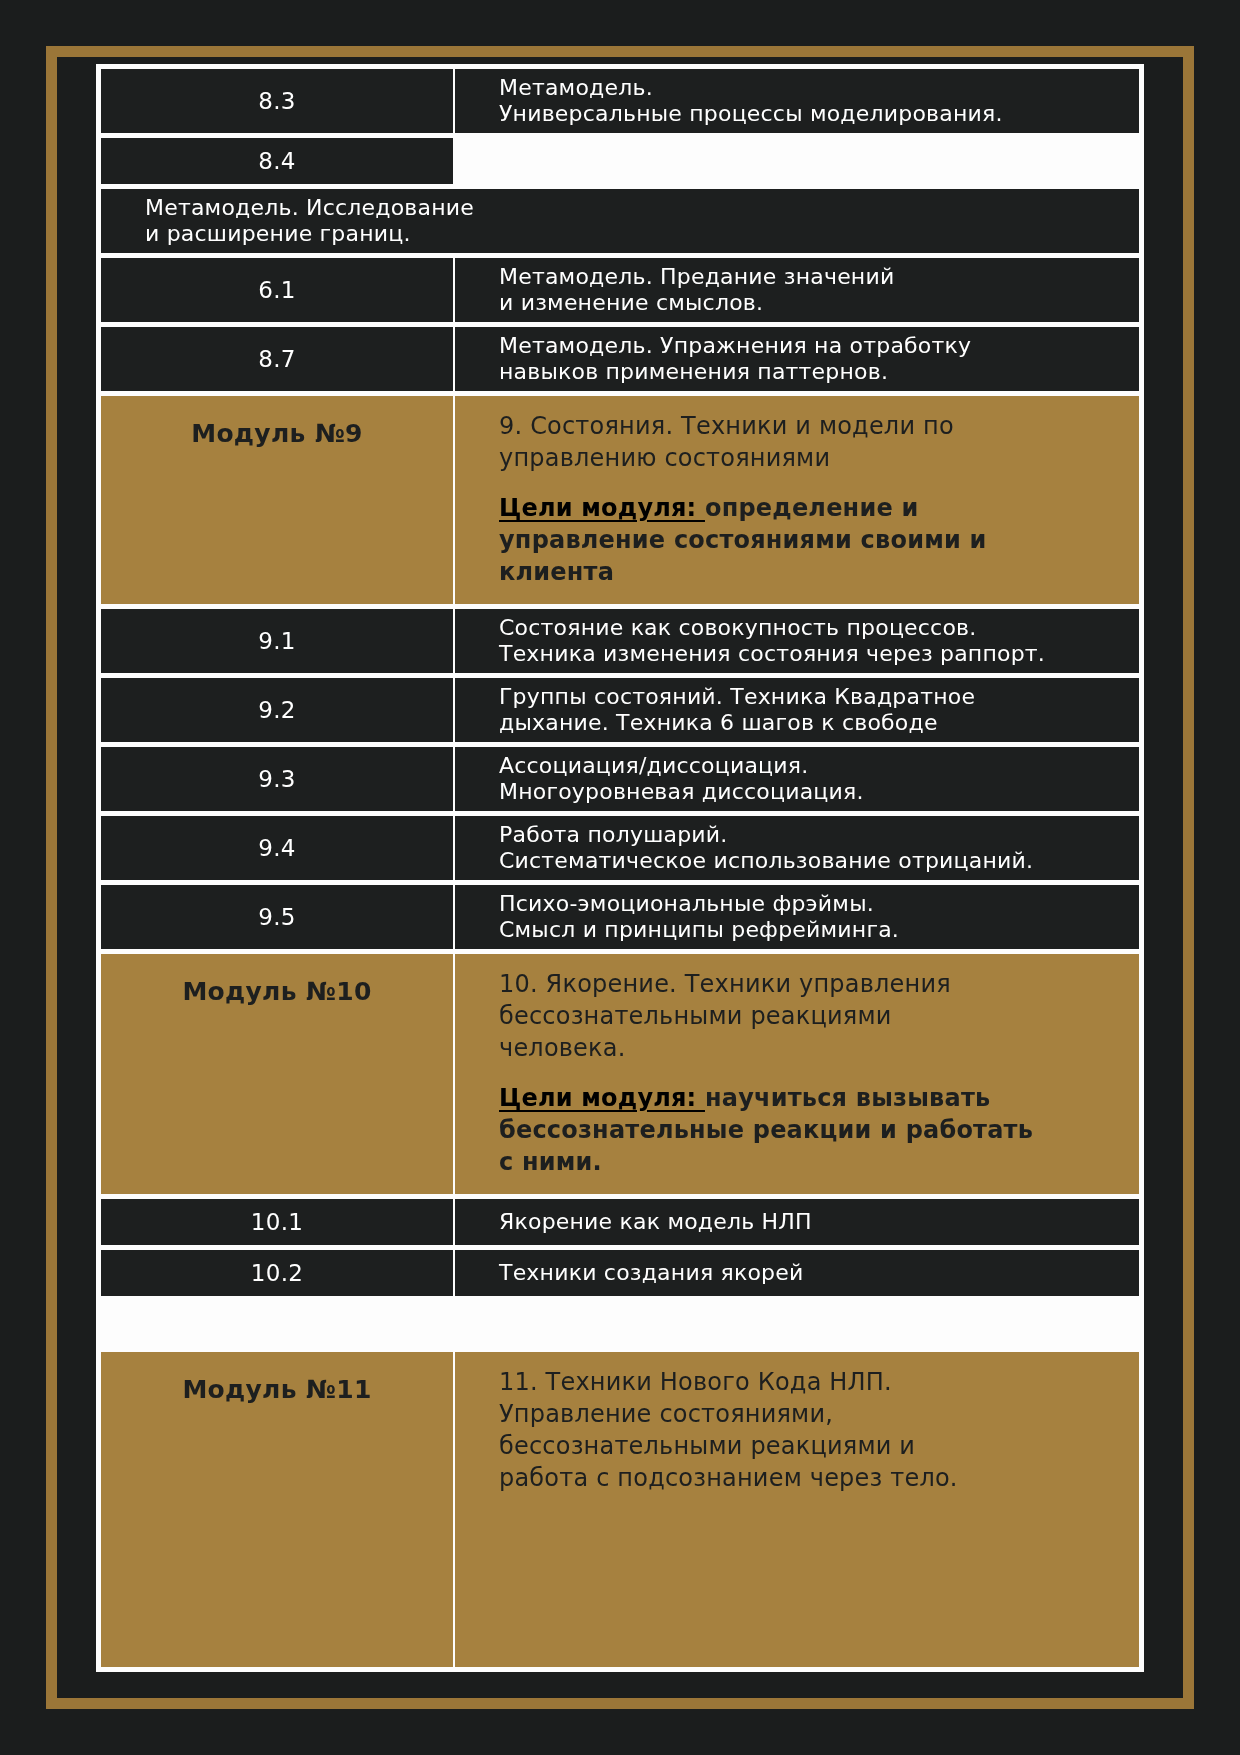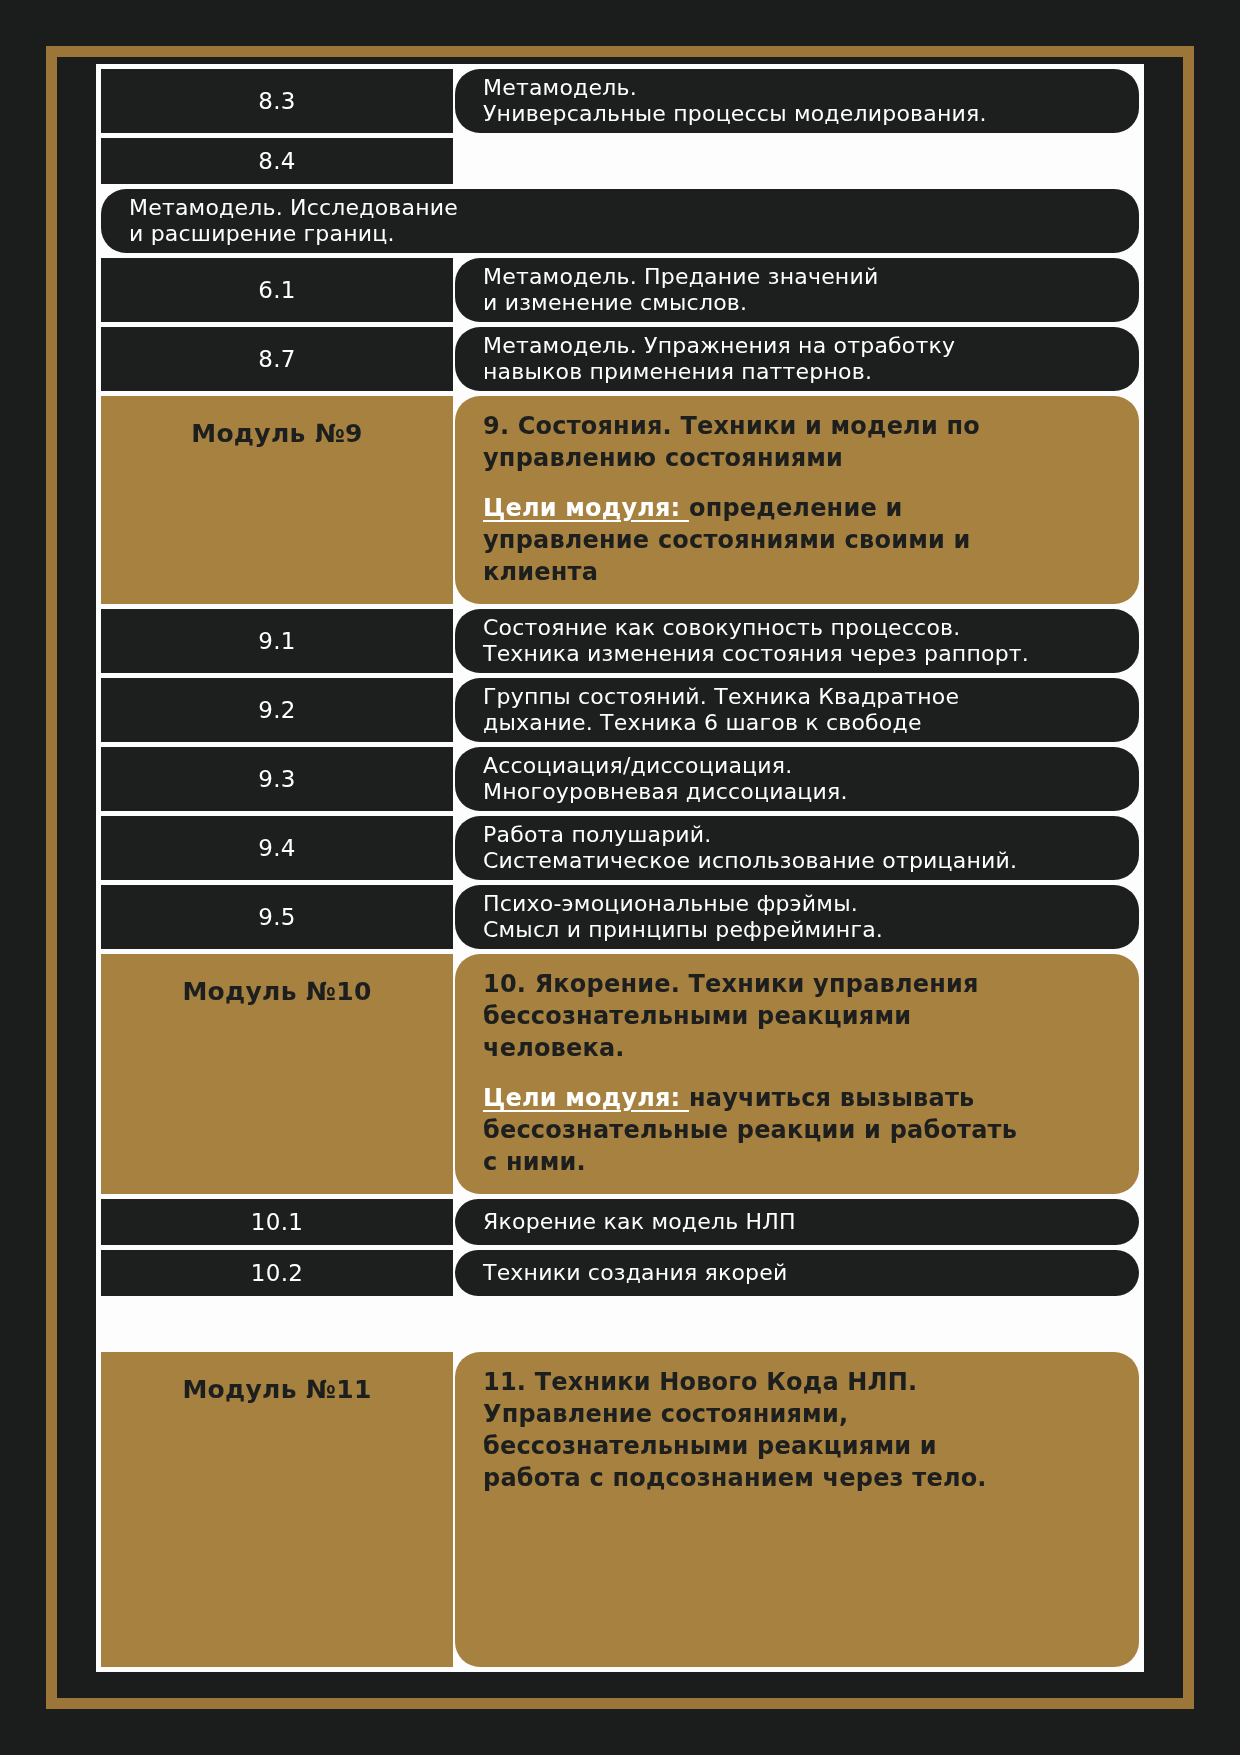--- a/index.html
+++ b/index.html
@@ -35,60 +35,59 @@
     justify-content: center;
     color: #ffffff;
     font-size: 23px;
     letter-spacing: 0.3px;
   }
   .desc-cell {
     flex: 1;
     display: flex;
     flex-direction: column;
     justify-content: center;
-    padding: 6px 18px 6px 28px;
+    padding: 6px 18px 6px 44px;
     color: #ffffff;
     font-size: 22px;
     line-height: 26px;
-    border-radius: 25px;
   }
   .item-row { min-height: 46px; }
   .desc-text { white-space: pre-line; letter-spacing: 0.2px; }
   .module-row .cell { background: #a6813f; }
   .module-row .num-cell {
     align-items: flex-start;
     padding-top: 23px;
     font-weight: bold;
     font-size: 25px;
     color: #1d1f1f;
   }
   .module-row .desc-cell {
     justify-content: flex-start;
     padding-top: 14px;
     padding-bottom: 16px;
   }
   .m-title {
-    font-weight: bold;
+    font-weight: normal;
     font-size: 24px;
     line-height: 32px;
     color: #1d1f1f;
     white-space: pre-line;
     letter-spacing: 0.2px;
   }
   .m-goals {
     margin-top: 18px;
     font-weight: bold;
     font-size: 24px;
     line-height: 32px;
     color: #1d1f1f;
     white-space: pre-line;
     letter-spacing: 0.2px;
   }
   .goals-label {
-    color: #ffffff;
+    color: #000000;
     text-decoration: underline;
     text-underline-offset: 4px;
   }
   .row:last-child { min-height: 315px; }
 </style>
 </head>
 <body>
 
 <div class="gold-frame"></div>
 

